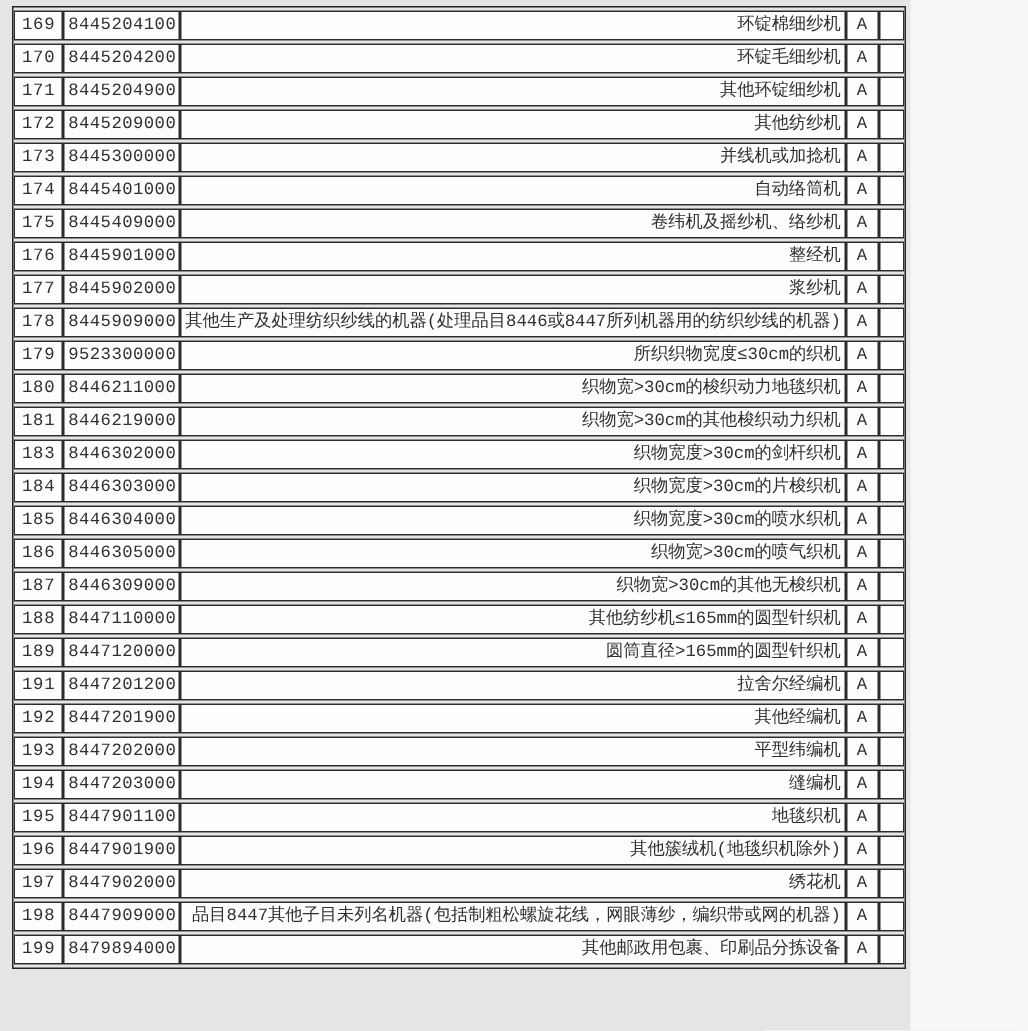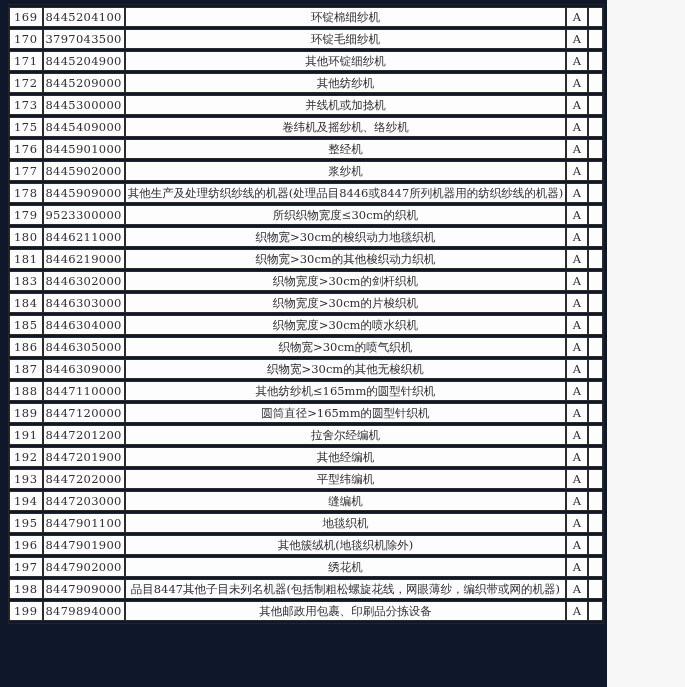--- a/index.html
+++ b/index.html
@@ -4,24 +4,25 @@
 <style>
   html, body {
     margin: 0;
     padding: 0;
     background: #f7f7f7;
     font-family: "DejaVu Serif", "Liberation Serif", serif;
   }
   .page {
     width: 607px;
     height: 687px;
-    background: #0f172a;
+    background: #e5e5e5;
     box-sizing: border-box;
     padding: 4px 3px 0 8px;
     overflow: hidden;
+    font-family: Liberation Mono, monospace;
   }
   table.tariff {
     border-collapse: separate;
     border-spacing: 0 2px;
     border: 1px solid #242424;
     background: transparent;
   }
   table.tariff td {
     box-sizing: border-box;
     border: 1px solid #2b2b2b;
@@ -29,40 +30,40 @@
     height: 20px;
     padding: 0 2px;
     font-size: 11.5px;
     color: #2f2f2f;
     line-height: 18px;
     white-space: nowrap;
     overflow: hidden;
   }
   td.c-no     { width: 52px;  text-align: center; letter-spacing: 0.5px; }
   td.c-code   { width: 76px;  text-align: right; letter-spacing: 0.3px; margin-left: 48px; }
-  td.c-desc   { width: 433px; text-align: center; padding-left: 5px; }
+  td.c-desc   { width: 433px; text-align: right; padding-left: 5px; }
   td.c-mark   { width: 55px;  text-align: center; }
   td.c-remark { width: 57px;  }
 </style>
 </head>
 <body>
 
 <div class="page">
   <table class="tariff">
     <tbody>
         <tr>
           <td class="c-no">169</td>
           <td class="c-code">8445204100</td>
           <td class="c-desc">环锭棉细纱机</td>
           <td class="c-mark">A</td>
           <td class="c-remark"></td>
         </tr>
         <tr>
           <td class="c-no">170</td>
-          <td class="c-code">3797043500</td>
+          <td class="c-code">8445204200</td>
           <td class="c-desc">环锭毛细纱机</td>
           <td class="c-mark">A</td>
           <td class="c-remark"></td>
         </tr>
         <tr>
           <td class="c-no">171</td>
           <td class="c-code">8445204900</td>
           <td class="c-desc">其他环锭细纱机</td>
           <td class="c-mark">A</td>
           <td class="c-remark"></td>
@@ -71,20 +72,27 @@
           <td class="c-no">172</td>
           <td class="c-code">8445209000</td>
           <td class="c-desc">其他纺纱机</td>
           <td class="c-mark">A</td>
           <td class="c-remark"></td>
         </tr>
         <tr>
           <td class="c-no">173</td>
           <td class="c-code">8445300000</td>
           <td class="c-desc">并线机或加捻机</td>
+          <td class="c-mark">A</td>
+          <td class="c-remark"></td>
+        </tr>
+        <tr>
+          <td class="c-no">174</td>
+          <td class="c-code">8445401000</td>
+          <td class="c-desc">自动络筒机</td>
           <td class="c-mark">A</td>
           <td class="c-remark"></td>
         </tr>
         <tr>
           <td class="c-no">175</td>
           <td class="c-code">8445409000</td>
           <td class="c-desc">卷纬机及摇纱机、络纱机</td>
           <td class="c-mark">A</td>
           <td class="c-remark"></td>
         </tr>

